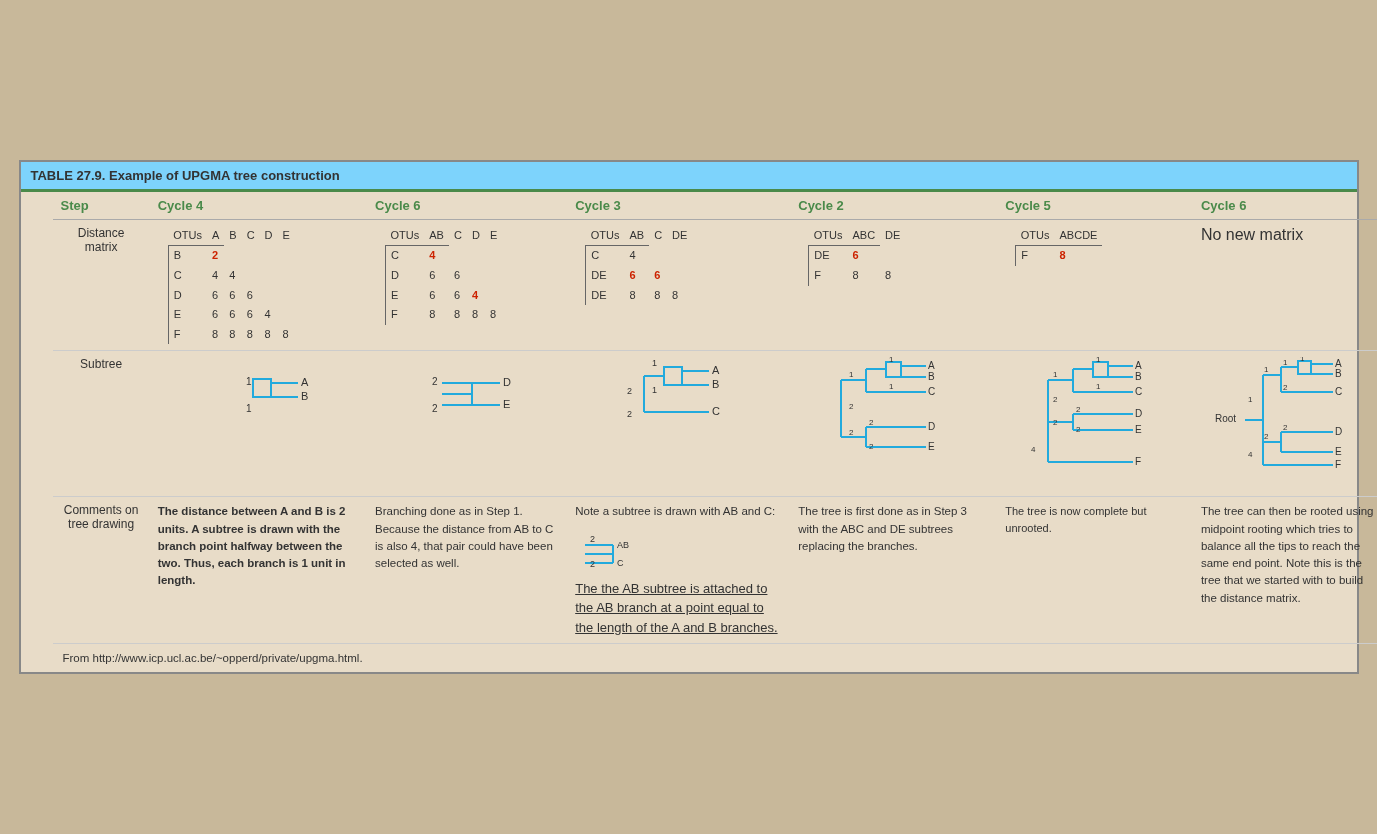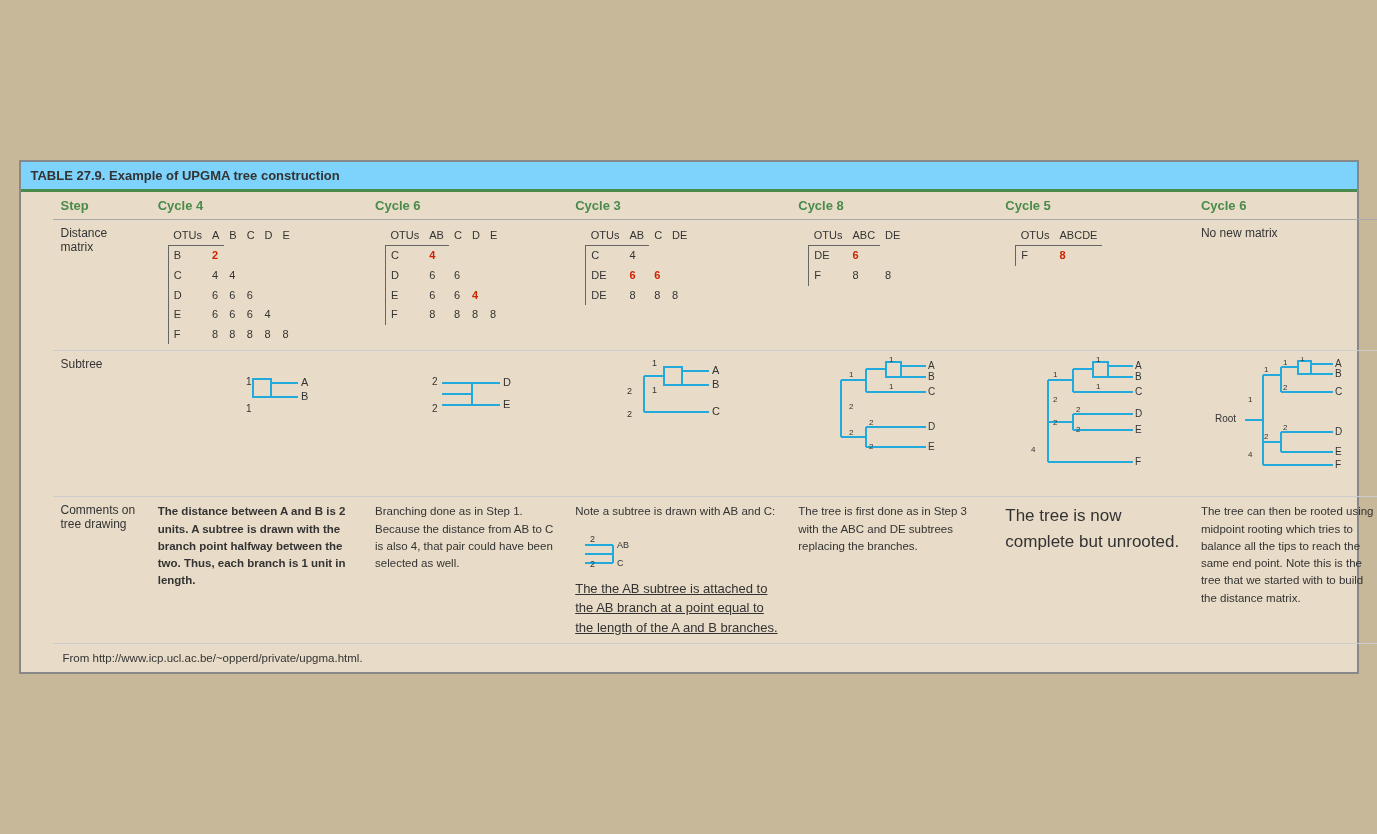--- a/index.html
+++ b/index.html
@@ -45,20 +45,21 @@
       vertical-align: top;
       border-bottom: 1px solid #ccc;
       color: #333;
     }
     .row-label {
       font-weight: normal;
       color: #333;
       font-size: 12px;
       min-width: 80px;
       vertical-align: top;
+      text-align: center;
     }
     .red { color: #cc2200; font-weight: bold; }
     .matrix {
       font-size: 11px;
       line-height: 1.6;
     }
     .matrix table {
       border-collapse: collapse;
       font-size: 11px;
     }
@@ -117,21 +118,21 @@
       <col class="col-c4">
       <col class="col-c5">
       <col class="col-c6">
     </colgroup>
     <thead>
       <tr>
         <th>Step</th>
         <th>Cycle 4</th>
         <th>Cycle 6</th>
         <th>Cycle 3</th>
-        <th>Cycle 8</th>
+        <th>Cycle 2</th>
         <th>Cycle 5</th>
         <th>Cycle 6</th>
       </tr>
     </thead>
     <tbody>
 
       <tr>
         <td class="row-label">Distance matrix</td>
 
         <td>
@@ -323,21 +324,21 @@
                 <td></td>
                 <td style="border-left:1px solid #666;border-top:1px solid #666;">F</td>
                 <td style="border-top:1px solid #666;"><span class="red">8</span></td>
               </tr>
             </tbody>
               </table>
           </div>
         </td>
 
         <td>
-          <span style="font-size:12px;">No new matrix</span>
+          <span style="font-size:16px;">No new matrix</span>
         </td>
       </tr>
 
 
 
       <tr>
         <td class="row-label">Subtree</td>
 
         <td class="subtree-cell">
           <svg width="120" height="70">
@@ -529,21 +530,21 @@
             <line x1="38" y1="20" x2="38" y2="38" stroke="#22aadd" stroke-width="2"></line>
             <line x1="38" y1="29" x2="10" y2="29" stroke="#22aadd" stroke-width="2"></line>
             <text x="15" y="17" font-size="9" fill="#333">2</text>
             <text x="15" y="42" font-size="9" fill="#333">2</text>
             <text x="42" y="23" font-size="9" fill="#333">AB</text>
             <text x="42" y="41" font-size="9" fill="#333">C</text>
           </svg>
           <div style="font-size:13px;line-height:1.5;text-decoration:underline;">The the AB subtree is attached to the AB branch at a point equal to the length of the A and B branches.</div>
         </td>
         <td class="comments-text" style="font-size:11.5px;line-height:1.5;">The tree is first done as in Step 3 with the ABC and DE subtrees replacing the branches.</td>
-        <td class="comments-text" style="font-size:17px;line-height:1.5;">The tree is now complete but unrooted.</td>
+        <td class="comments-text" style="font-size:11px;line-height:1.5;">The tree is now complete but unrooted.</td>
         <td class="comments-text" style="font-size:11.5px;line-height:1.5;">The tree can then be rooted using midpoint rooting which tries to balance all the tips to reach the same end point. Note this is the tree that we started with to build the distance matrix.</td>
       </tr>
 
       <tr class="footer-row">
         <td colspan="7">From http://www.icp.ucl.ac.be/~opperd/private/upgma.html.</td>
       </tr>
     </tbody>
   </table>
 </div>
 

